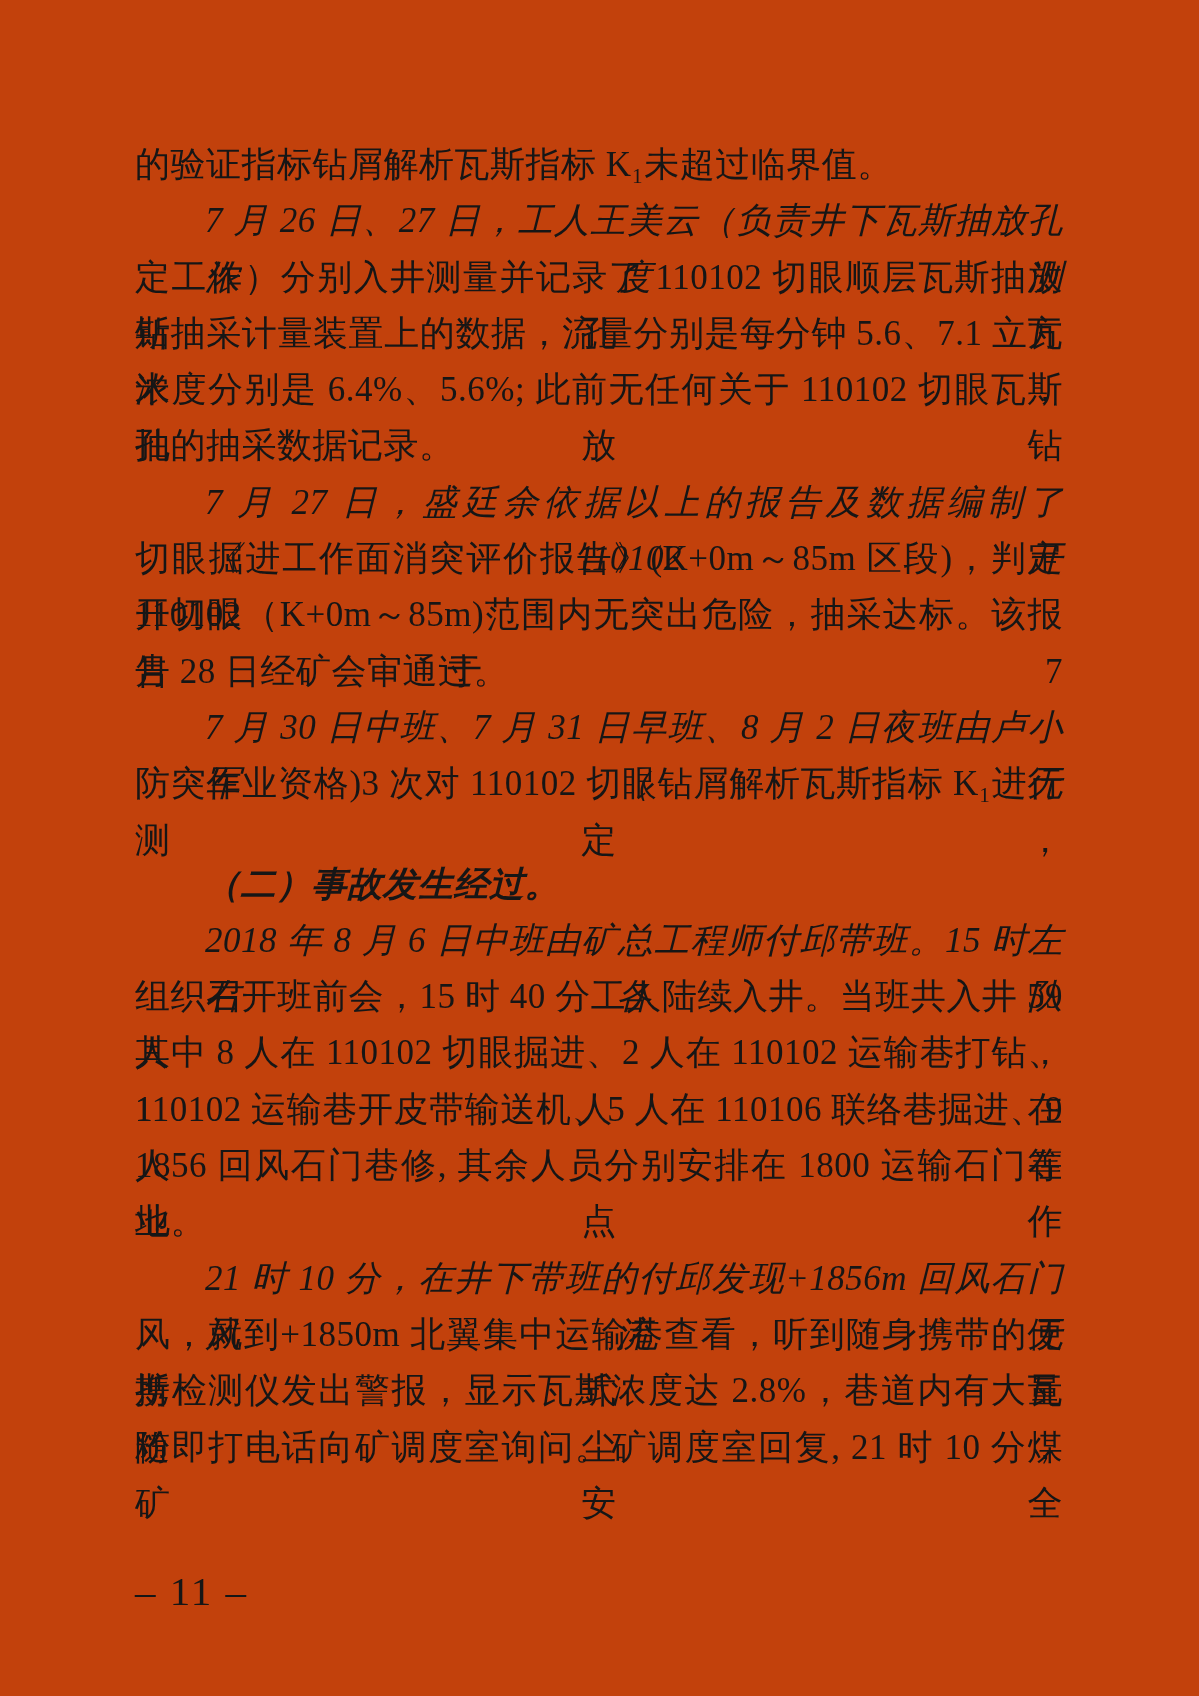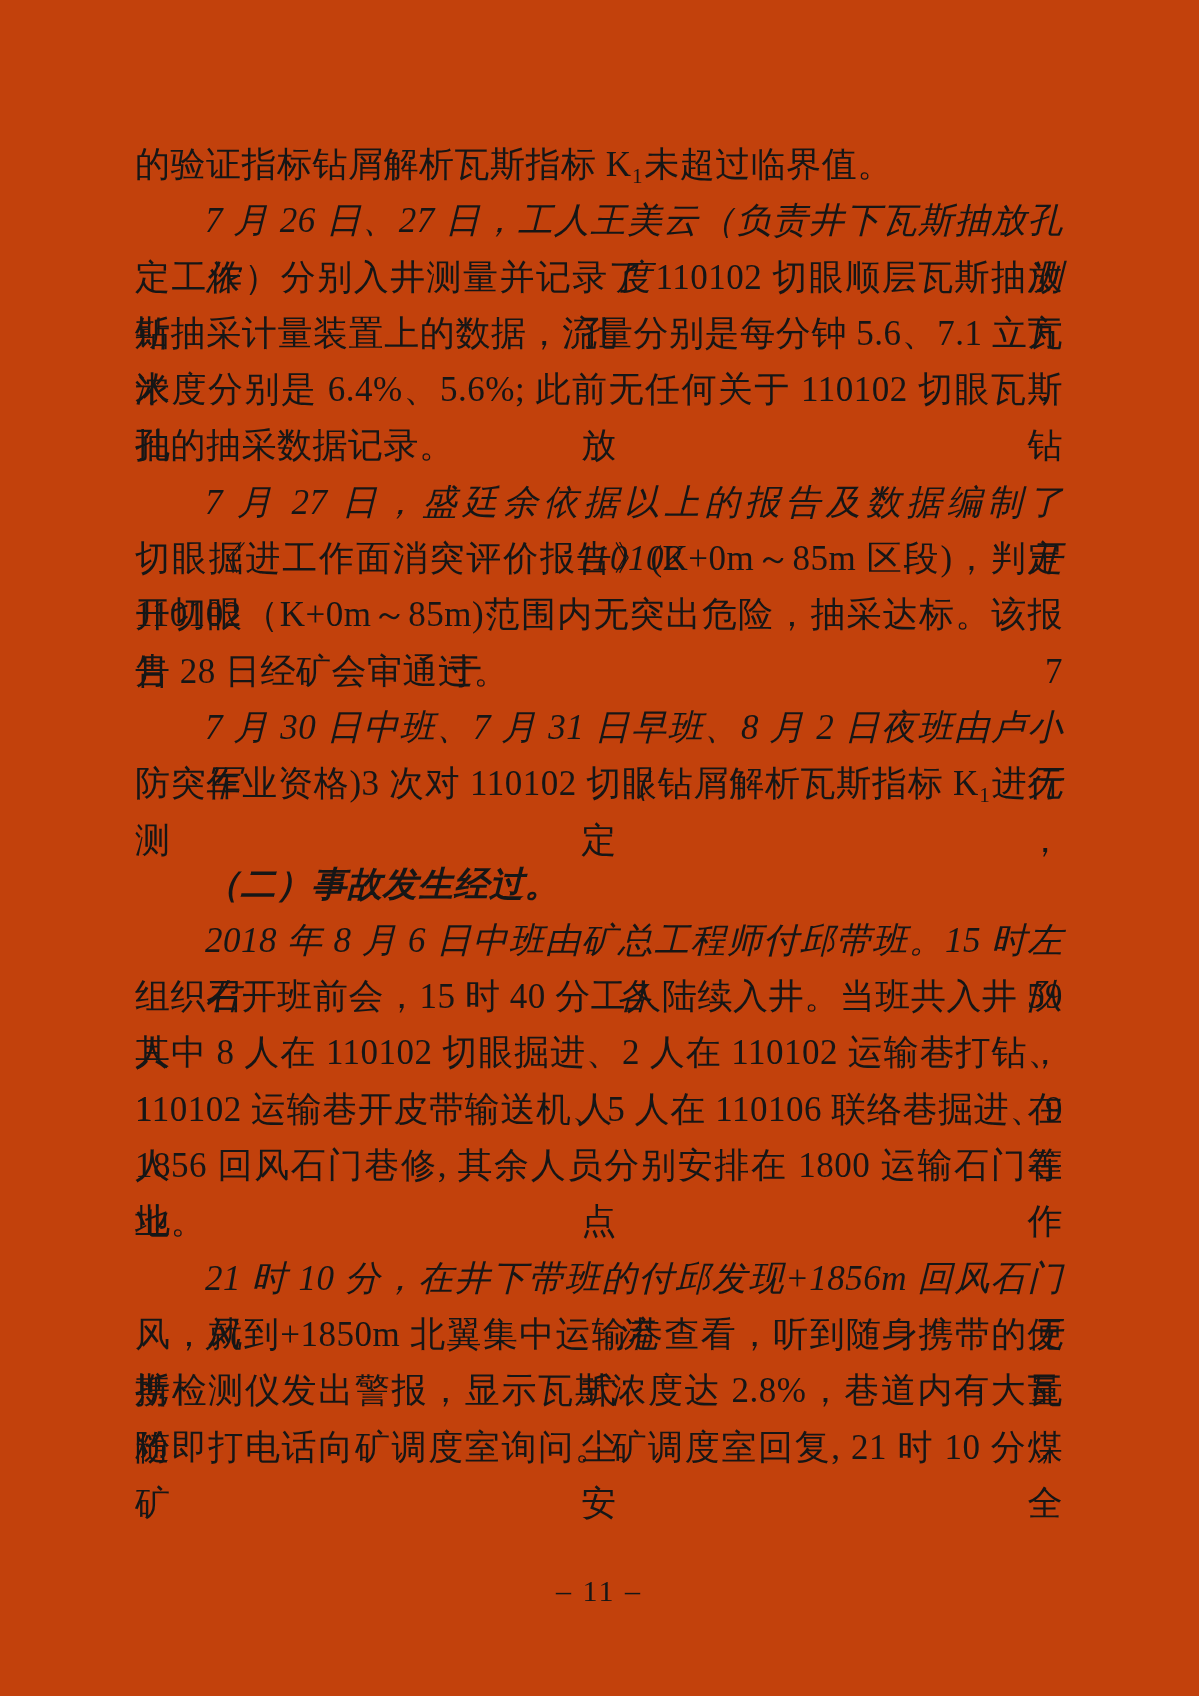--- a/index.html
+++ b/index.html
@@ -40,22 +40,22 @@
     }
     .line.heading {
       font-weight: bold;
       margin-top: 44px;
     }
     .footer {
       position: absolute;
       top: 1572px;
       left: 135px;
       width: 928px;
-      text-align: center;
-      font-size: 30px;
+      text-align: left;
+      font-size: 41px;
       line-height: 38px;
       letter-spacing: 2px;
     }
   </style>
 </head>
 <body>
 
 <div class="page">
   <div class="text-block">
     <div class="line">的验证指标钻屑解析瓦斯指标 K₁未超过临界值。</div>

